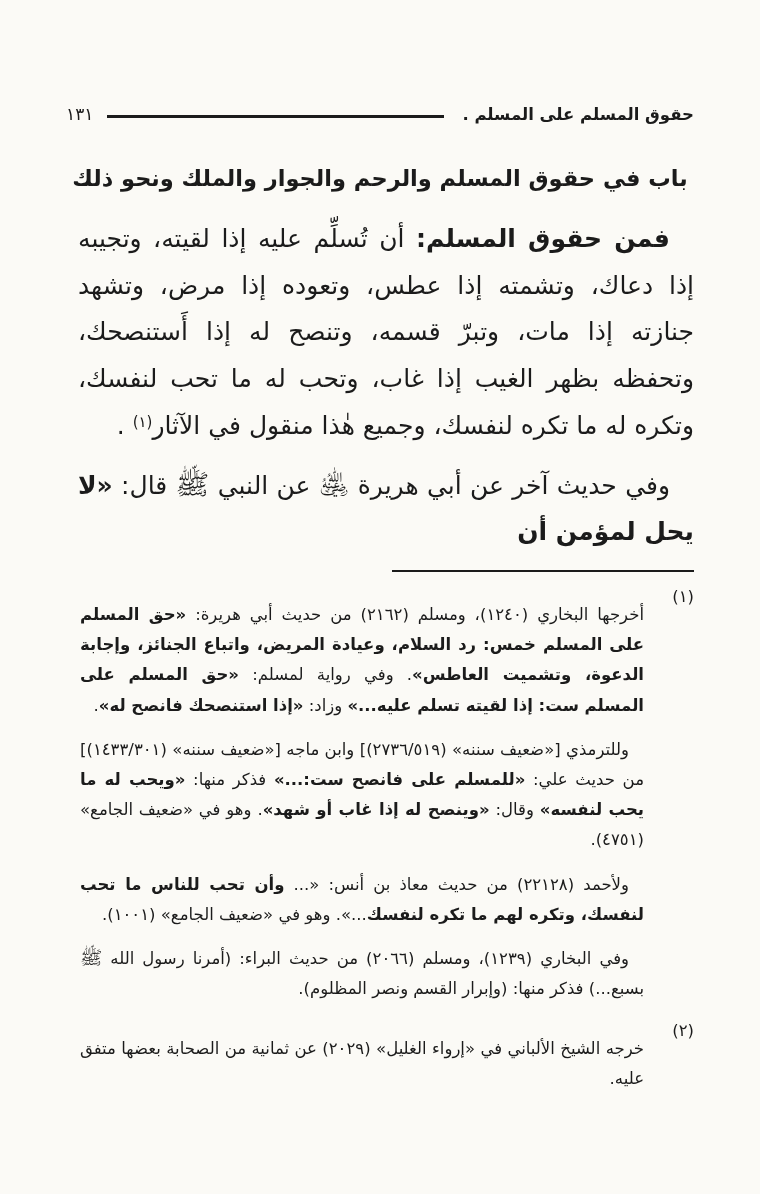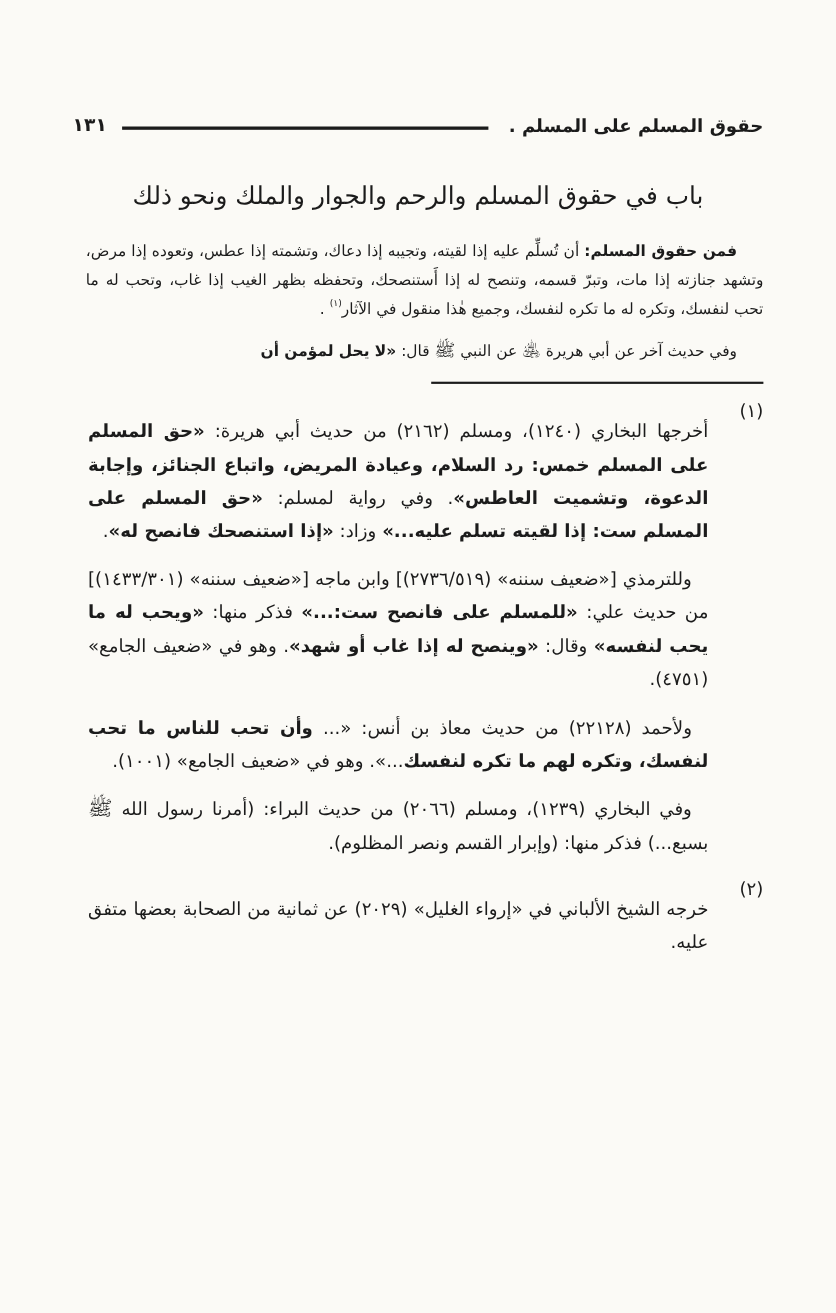--- a/index.html
+++ b/index.html
@@ -21,32 +21,32 @@
     font-weight:bold;font-size:16.5px;
     white-space:nowrap;
   }
   .running-head .chapter{margin-left:10px;}
   .running-head .section{margin-left:6px;}
   .head-rule{
     flex:1;height:0;
     border-top:3px solid #1b1b1b;
     margin:4px 12px 0 14px;
   }
-  .pagenum{font-weight:bold;font-size:17px;letter-spacing:1px;}
+  .pagenum{font-weight:normal;font-size:17px;letter-spacing:1px;}
   
   .bab-title{
     text-align:center;
     font-size:22.5px;
-    font-weight:normal;
+    font-weight:bold;
     margin:38px 0 20px 0;
     line-height:1.5;
   }
   
   .body-text p{
-    font-size:14px;
+    font-size:25px;
     line-height:1.87;
     text-align:justify;
     text-align-last:right;
     margin:0 0 13px 12px;
     text-indent:24px;
   }
   .b{font-weight:bold;}
   .sup{font-size:0.60em;vertical-align:7px;line-height:0;}
   .hon{font-size:1.12em;line-height:0;}
   

